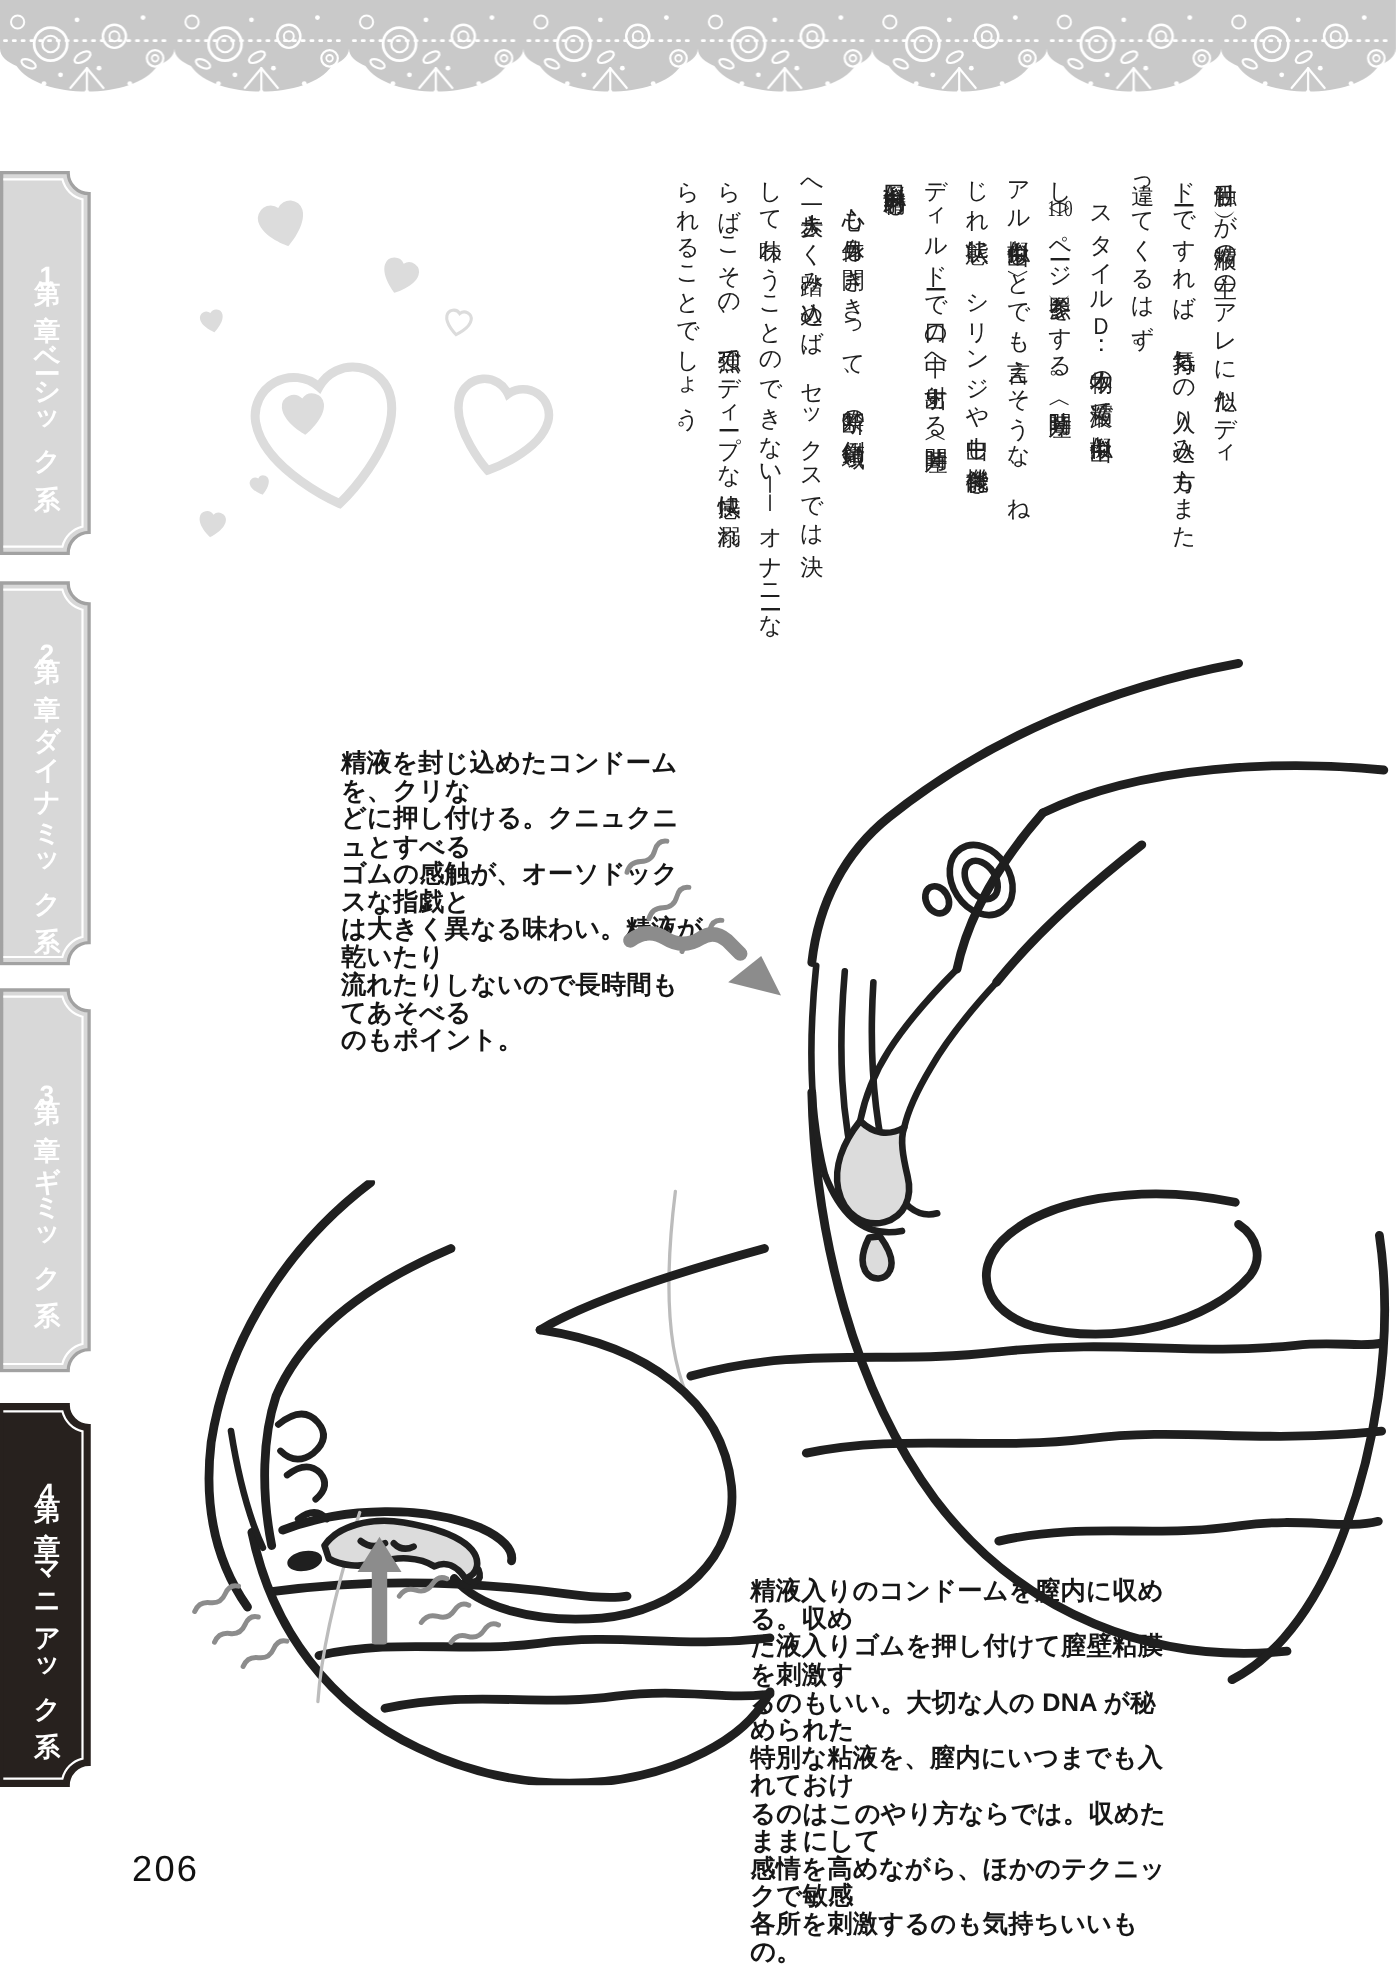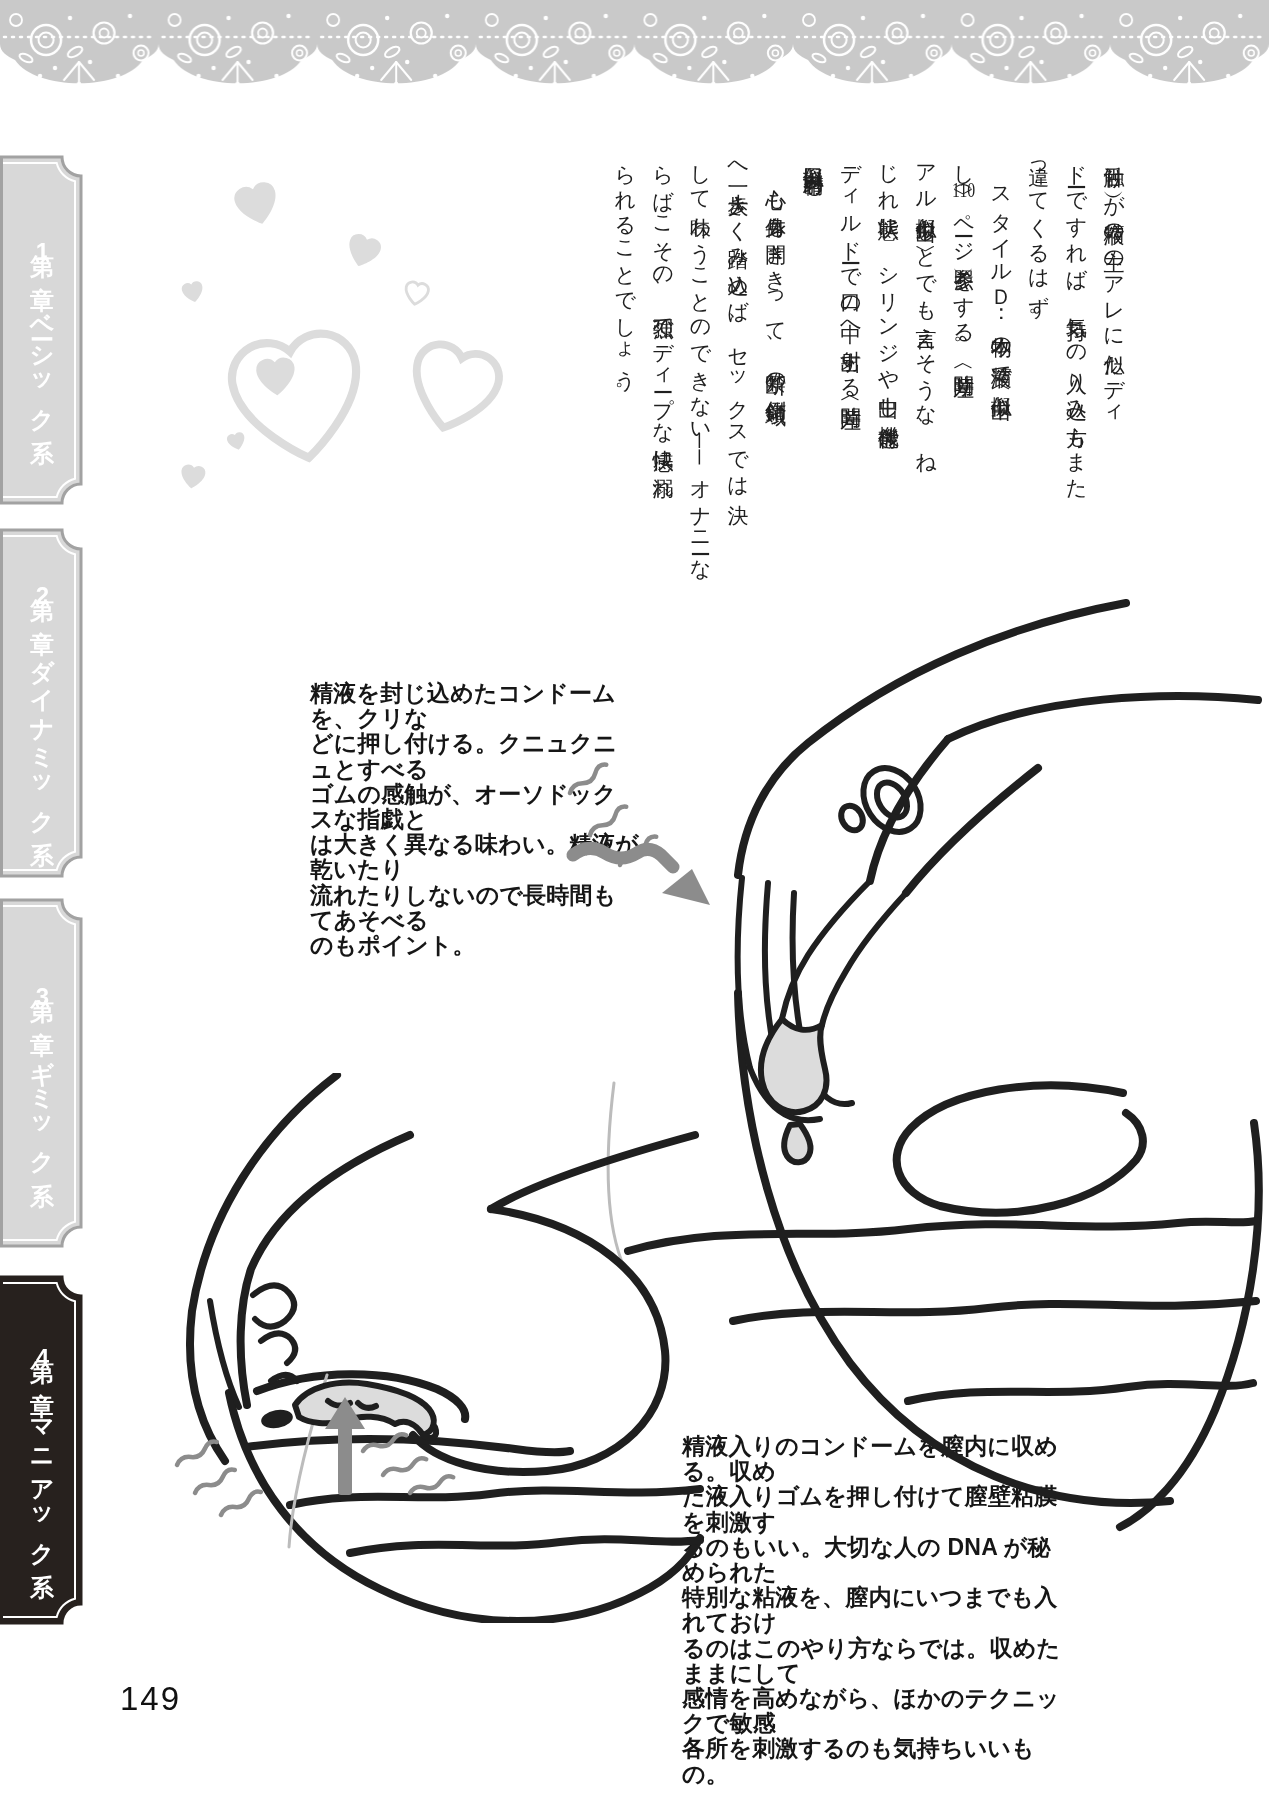--- a/index.html
+++ b/index.html
@@ -276,13 +276,13 @@
       </g>
     <g transform="translate(100,420) rotate(-30)">
         <path class="squig" d="M0,0 q8,-6 16,0 q8,6 16,0 q8,-6 14,0"></path>
       </g>
     <g transform="translate(126,442) rotate(-30)">
         <path class="squig" d="M0,0 q8,-6 16,0 q8,6 16,0 q8,-6 14,0"></path>
       </g>
   </g>
 </svg>
 
-<div id="pagenum">149</div>
+<div id="pagenum">206</div>
 
 </body></html>

